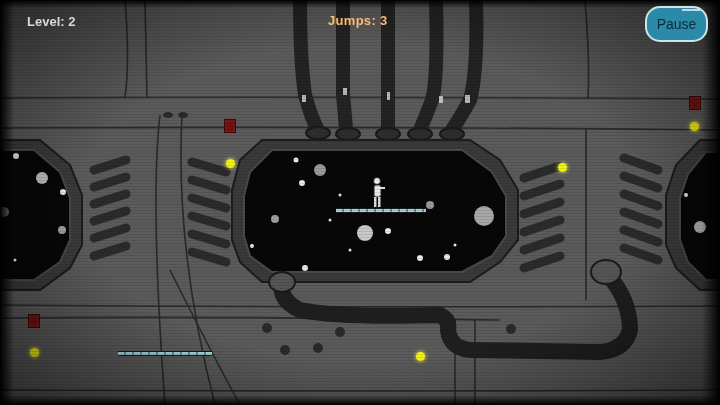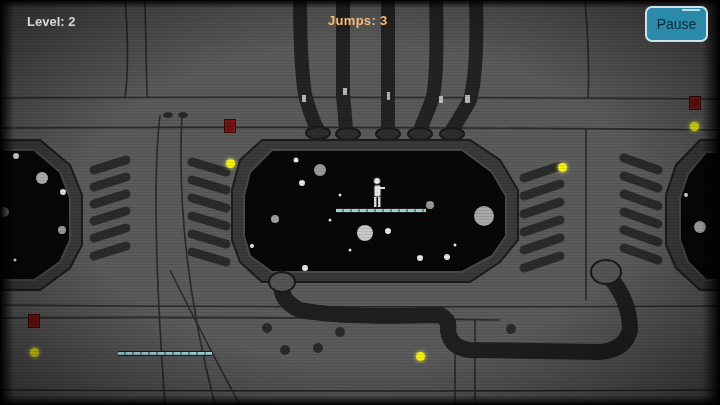--- a/index.html
+++ b/index.html
@@ -10,21 +10,21 @@
     background: repeating-linear-gradient(to bottom, rgba(0,0,0,0.10) 0px, rgba(0,0,0,0.10) 1px, rgba(0,0,0,0) 1px, rgba(0,0,0,0) 3px); }
   .vignette { position:absolute; inset:0; pointer-events:none;
     background: radial-gradient(ellipse at center, rgba(0,0,0,0) 55%, rgba(0,0,0,0.55) 100%); }
   .edge-top { position:absolute; left:0; right:0; top:0; height:8px; background:linear-gradient(#000, rgba(0,0,0,0)); pointer-events:none; }
   .edge-bottom { position:absolute; left:0; right:0; bottom:0; height:10px; background:linear-gradient(rgba(0,0,0,0), #000); pointer-events:none; }
   .edge-left { position:absolute; top:0; bottom:0; left:0; width:14px; background:linear-gradient(to right, #000, rgba(0,0,0,0)); pointer-events:none; }
   .edge-right { position:absolute; top:0; bottom:0; right:0; width:18px; background:linear-gradient(to left, #000, rgba(0,0,0,0)); pointer-events:none; }
 
   .hud-level { position:absolute; left:27px; top:14px; color:#d8d8d8; font-size:13px; font-weight:bold; }
   .hud-jumps { position:absolute; left:328px; top:13px; color:#fdba74; font-size:13px; font-weight:bold; letter-spacing:0.3px; }
-  .pause-btn { position:absolute; left:645px; top:6px; width:63px; height:36px; border-radius:7px;
+  .pause-btn { position:absolute; left:645px; top:6px; width:63px; height:36px; border-radius:15px;
     background:#2a8aa8; border:2px solid #cfe3ea; box-sizing:border-box;
     color:#0e2a3a; font-size:14px; display:flex; align-items:center; justify-content:center; cursor:pointer; }
   .pause-btn .tag { position:absolute; right:6px; top:1px; width:18px; height:2px; background:#e6eef2; opacity:0.8; }
 
   .coin { position:absolute; width:9px; height:9px; border-radius:50%; background:#f2f20e; box-shadow:0 0 4px #f7f76a; }
   .hazard { position:absolute; width:10px; height:12px; background:#6d1212; border:1px solid #3b0707; box-shadow:inset 0 0 3px #a02020; }
   .platform { position:absolute; height:3px; background:repeating-linear-gradient(to right, #a8d4dc 0 6px, #5f8f98 6px 8px); border-top:1px solid #1a1a1a; border-bottom:1px solid #1a1a1a; }
 </style>
 </head>
 <body>

